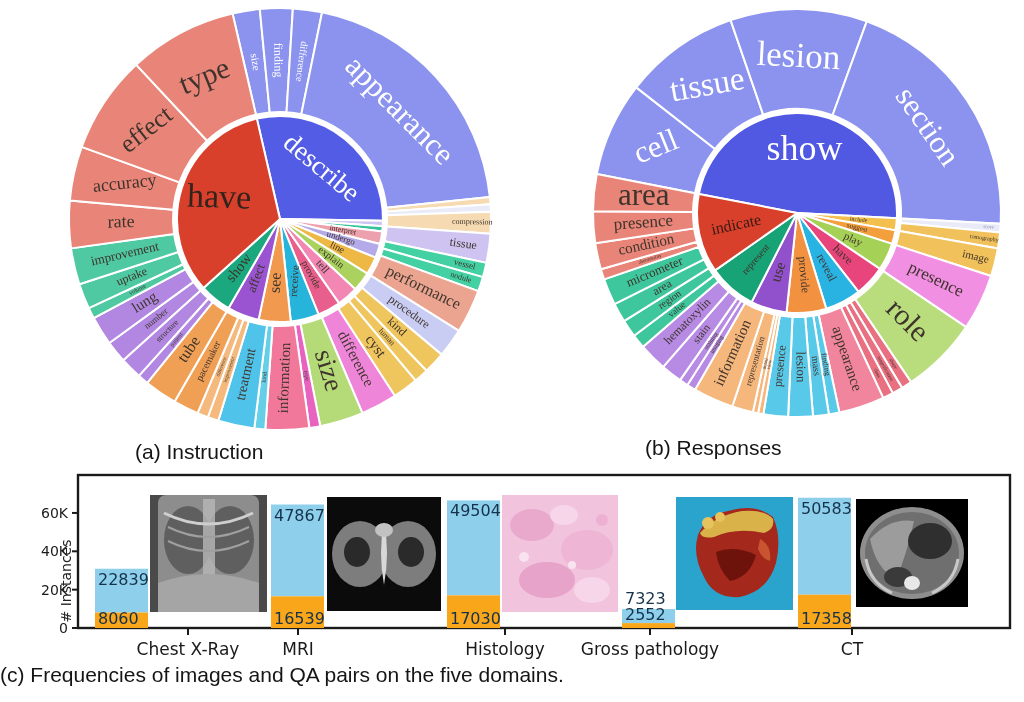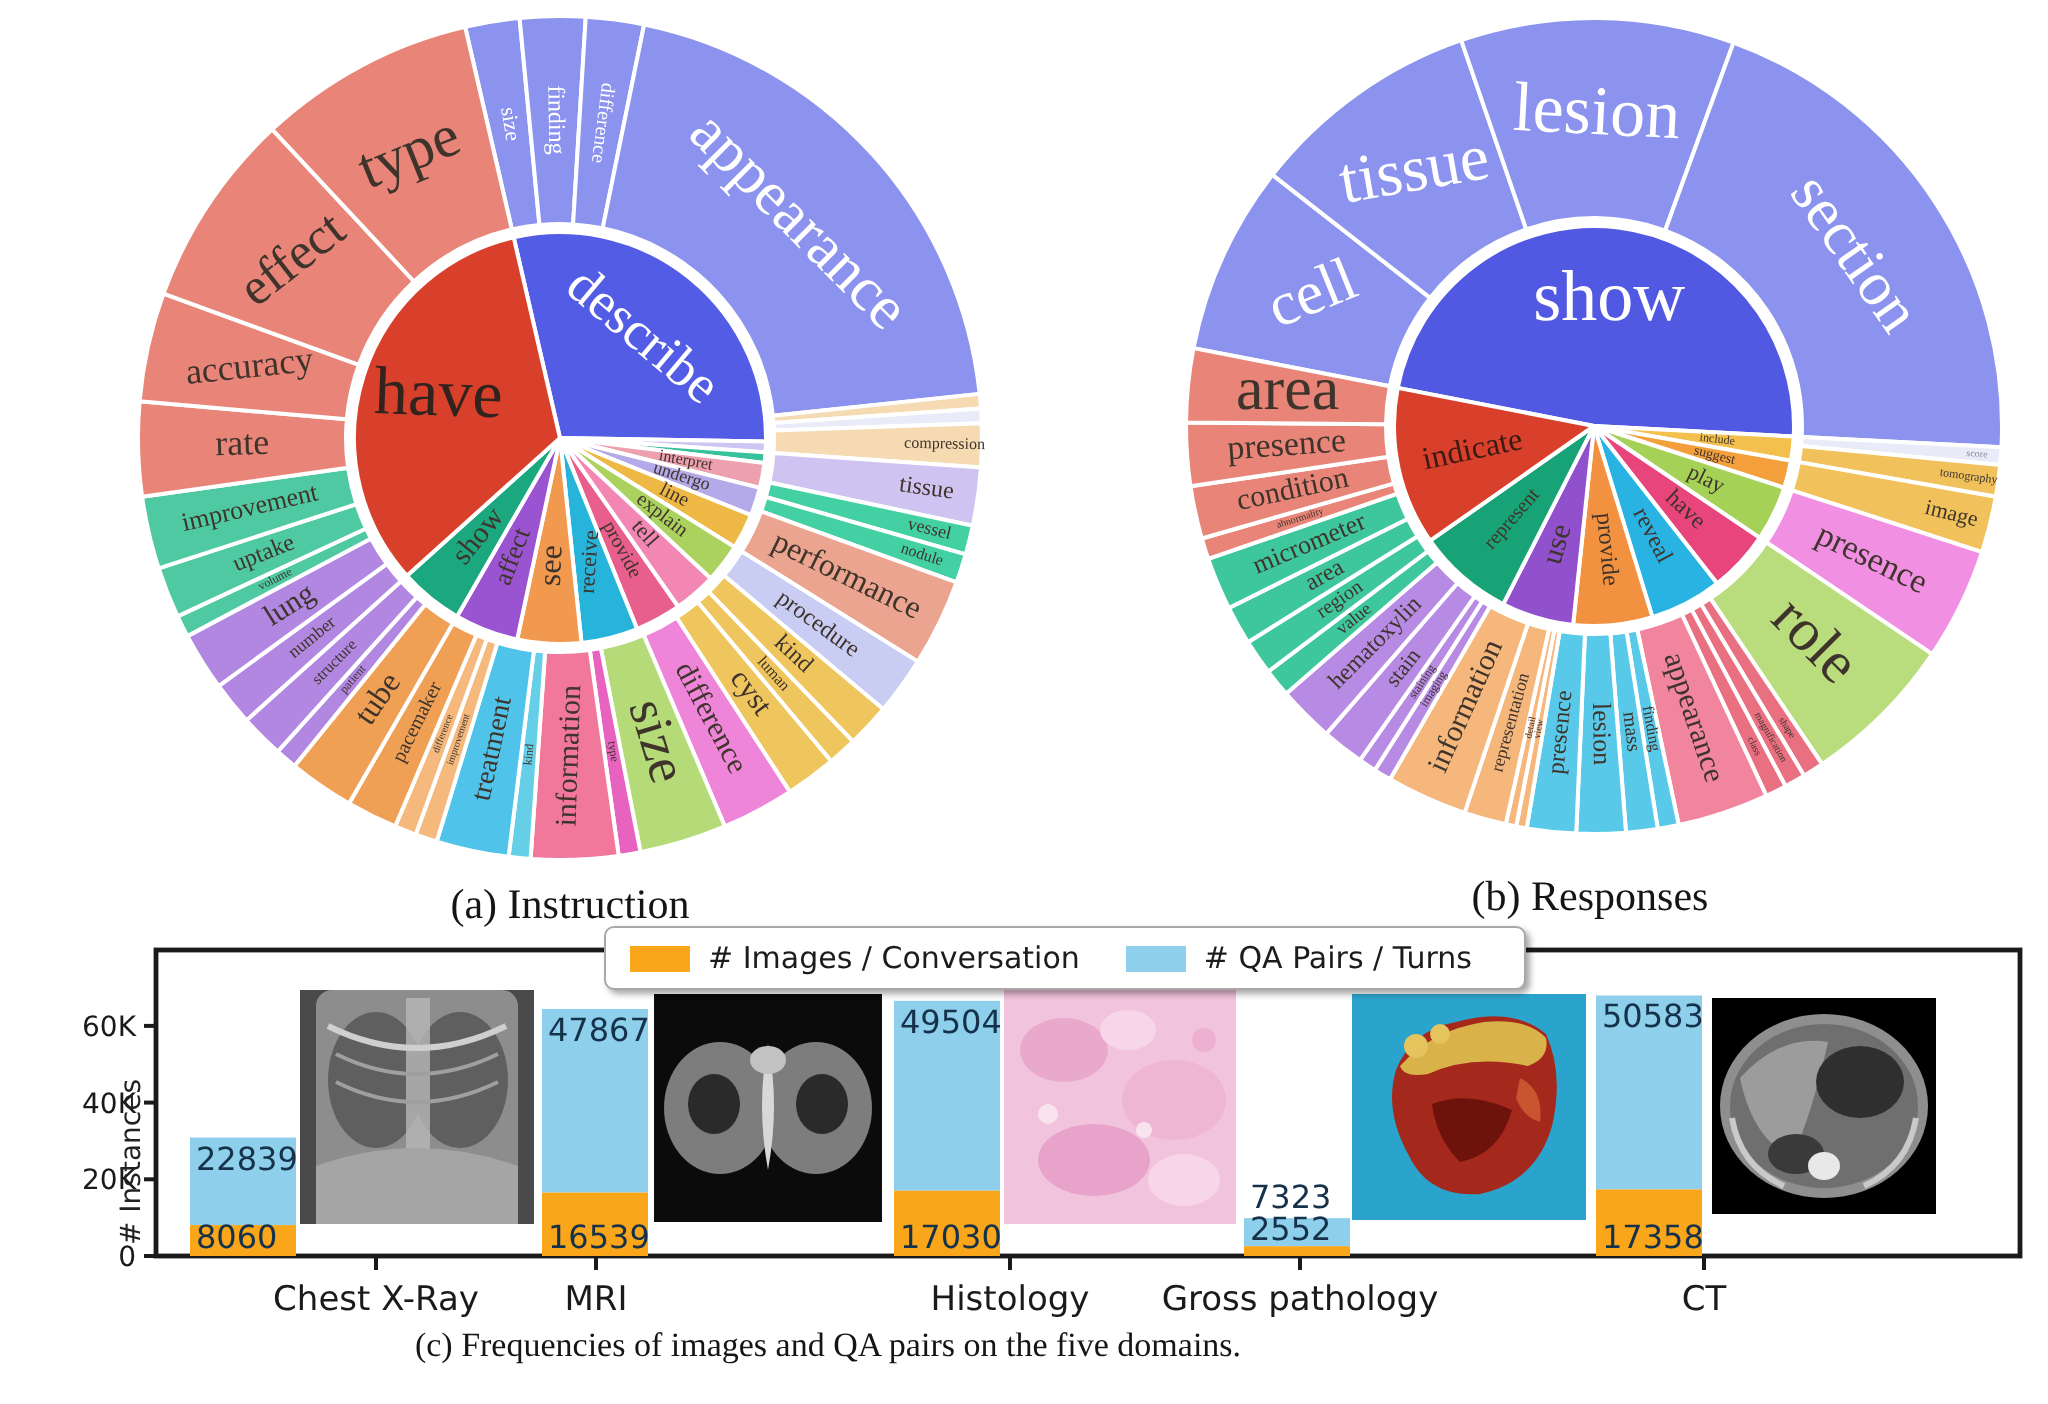--- a/index.html
+++ b/index.html
@@ -3,25 +3,25 @@
 <meta charset="utf-8">
 <style>
   html,body{margin:0;padding:0;background:#fff;}
   #page{position:relative;width:1024px;height:702px;background:#fff;overflow:hidden;
         font-family:"Liberation Serif", serif;}
   svg{position:absolute;display:block;}
   #sunburst-a{left:60px;top:-1px;}
   #sunburst-b{left:587px;top:3px;}
   #bar-plot{left:0;top:455px;}
   .photo{position:absolute;}
-  .caption{position:absolute;color:#151515;font-size:21px;text-align:center;
-           font-family:Liberation Serif, serif;}
+  .caption{position:absolute;color:#151515;font-size:21px;
+           font-family:Liberation Sans, sans-serif;}
   #cap-a{left:135px;top:440px;width:300px;}
   #cap-b{left:645px;top:436px;width:300px;}
-  #cap-c{left:0px;top:663px;width:828px;font-size:17px;}
+  #cap-c{left:0px;top:663px;width:828px;font-size:21px;}
   .ylabel{position:absolute;left:8px;top:521px;width:120px;height:20px;
           font-family:"DejaVu Sans",sans-serif;font-size:14px;color:#222;
           transform:rotate(-90deg) translate(-50px,0);transform-origin:60px 10px;text-align:center;}
   .legend{position:absolute;left:302px;top:463px;height:26px;background:#fff;
           border:1px solid #a9a9a9;border-radius:5px;box-shadow:2px 2px 3px rgba(0,0,0,0.35);
           display:flex;align-items:center;gap:9px;padding:2px 12px;
           font-family:"DejaVu Sans",sans-serif;font-size:15px;color:#1c1c1c;z-index:5;}
   .legend .sw{display:inline-block;width:30px;height:13px;}
   .legend .lbl{margin-right:14px;white-space:nowrap;}
 </style>
@@ -257,26 +257,20 @@
       <rect x="798" y="42.72313249999999" width="53" height="96.99290250000001" fill="#8ed0ec"></rect>
       <rect x="798" y="139.716035" width="53" height="33.283965" fill="#f9a61a"></rect>
       <text x="801" y="58.72313249999999" font-size="16" fill="#16324a" font-family="'DejaVu Sans', sans-serif">50583</text>
       <text x="801" y="169" font-size="16" fill="#16324a" font-family="'DejaVu Sans', sans-serif">17358</text>
       <line x1="852" y1="173" x2="852" y2="180" stroke="#1a1a1a" stroke-width="2"></line>
       <text x="852" y="200" text-anchor="middle" font-size="17" fill="#1a1a1a" font-family="'DejaVu Sans', sans-serif">CT</text>
     </svg>
 
   <div class="ylabel"># Instances</div>
 
-  <div class="legend">
-    <span class="sw" id="sw-img" style="background: rgb(249, 166, 26);"></span>
-    <span class="lbl"># Images / Conversation</span>
-    <span class="sw" id="sw-qa" style="background: rgb(142, 208, 236);"></span>
-    <span class="lbl"># QA Pairs / Turns</span>
-  </div>
 
   <svg class="photo" style="left:150px;top:495px" width="117" height="117">
     <rect width="117" height="117" fill="#4a4a4a"></rect>
     <rect x="8" y="0" width="101" height="117" rx="8" fill="#8d8d8d"></rect>
     <ellipse cx="38" cy="45" rx="24" ry="34" fill="#5f5f5f"></ellipse>
     <ellipse cx="80" cy="45" rx="24" ry="34" fill="#5f5f5f"></ellipse>
     <rect x="53" y="4" width="12" height="100" fill="#b8b8b8" opacity="0.8"></rect>
     <path d="M8 88 Q58 70 109 88 L109 117 L8 117 Z" fill="#a5a5a5"></path>
     <path d="M14 18 Q58 40 103 18" stroke="#cfcfcf" stroke-width="3" fill="none"></path>
     <path d="M18 32 Q58 52 99 32" stroke="#9f9f9f" stroke-width="2" fill="none"></path>

